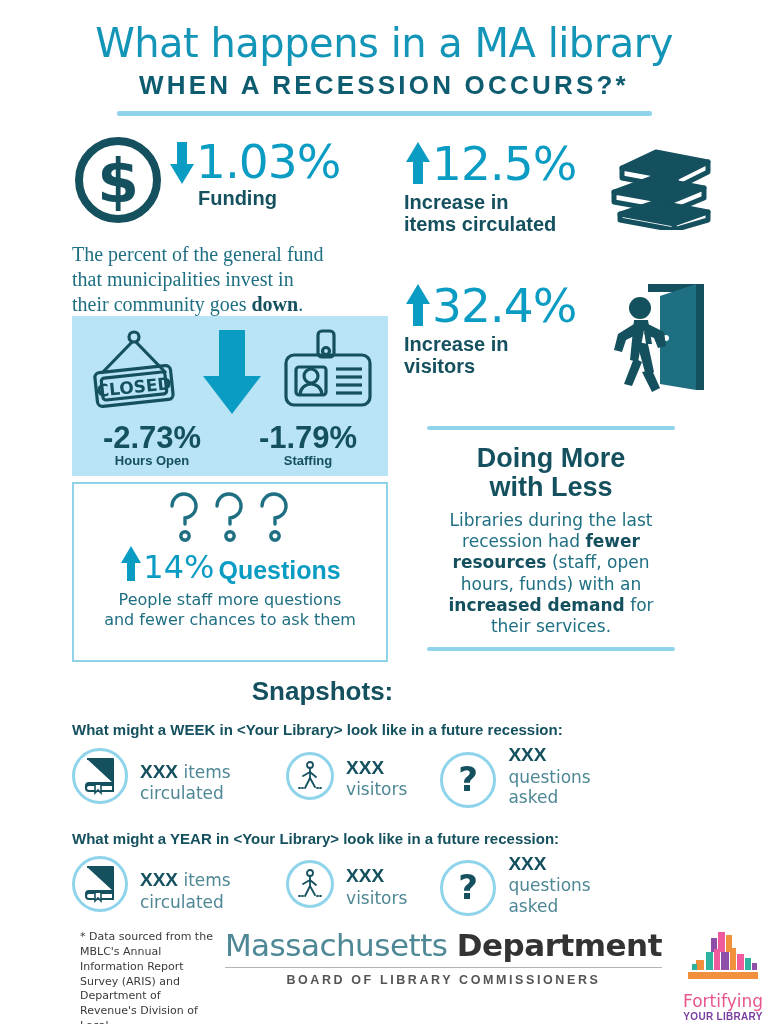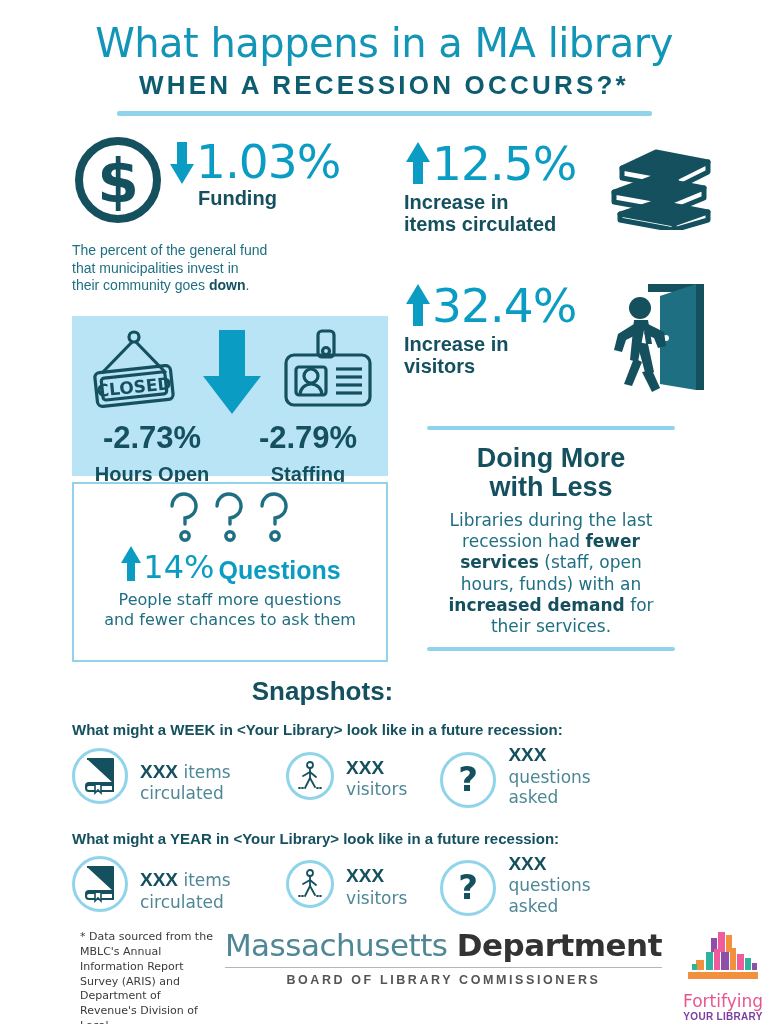--- a/index.html
+++ b/index.html
@@ -57,24 +57,24 @@
     font-family: "DejaVu Sans", sans-serif;
     letter-spacing: -1px;
   }
   .statlabel {
     font-size: 20px;
     font-weight: bold;
     color: #14505e;
     line-height: 1.12;
   }
   .bodytext {
-    font-size: 14px;
+    font-size: 20px;
     color: #1f6f83;
     line-height: 1.25;
-    font-family: Liberation Sans, sans-serif;
+    font-family: Liberation Serif, serif;
   }
   .bodytext b { color: #14505e; }
 
   .arrow-svg { display: block; }
 
   
   #funding-block { left: 72px; top: 134px; width: 340px; }
   .fund-row { display: flex; align-items: flex-start; }
   .fund-texts { margin-left: 4px; margin-top: 4px; }
 
@@ -90,21 +90,21 @@
     width: 316px; height: 160px;
     background: #b8e4f5;
   }
   .bb-icons { display: flex; justify-content: space-between; align-items: center;
               padding: 10px 14px 0 14px; }
   .bb-nums { display: flex; justify-content: space-between; padding: 2px 10px 0 10px; }
   .bb-num {
     font-size: 31px; font-weight: bold; color: #14505e;
     line-height: 1; text-align: center; font-family: "Liberation Sans", sans-serif;
   }
-  .bb-sub { font-size: 20px; font-weight: bold; color: #14505e; margin-top: 10px; }
+  .bb-sub { font-size: 13px; font-weight: bold; color: #14505e; margin-top: 0; }
 
   
   #q-box {
     left: 72px; top: 482px;
     width: 316px; height: 180px;
     border: 2px solid #8fd4ea;
     box-sizing: border-box;
     background: #ffffff;
   }
   .q-marks { text-align: center; padding-top: 6px; }
@@ -312,21 +312,21 @@
           </g>
         </svg>
       </span>
     </div>
     <div class="bb-nums">
       <div style="text-align:center;width:140px;">
         <div class="bb-num">-2.73%</div>
         <div class="bb-sub">Hours Open</div>
       </div>
       <div style="text-align:center;width:140px;">
-        <div class="bb-num">-2.79%</div>
+        <div class="bb-num">-1.79%</div>
         <div class="bb-sub">Staffing</div>
       </div>
     </div>
   </div>
 
   <div class="abs" id="q-box">
     <div class="q-marks">
       <svg width="140" height="56" viewBox="0 0 140 56">
         <g fill="none" stroke="#1f6f83" stroke-width="3.4" stroke-linecap="round">
           <path d="M12 16 a12 12 0 1 1 13 12 v6"></path>
@@ -355,21 +355,21 @@
 
   <div class="abs" id="dml">
     <div class="dml-rule"></div>
     <div class="dml-title">
       <div>Doing More</div>
       <div>with Less</div>
     </div>
     <div class="dml-body">
       <div>Libraries during the last</div>
       <div><span>recession had </span><b>fewer</b></div>
-      <div><b>services</b><span> (staff, open</span></div>
+      <div><b>resources</b><span> (staff, open</span></div>
       <div>hours, funds) with an</div>
       <div><b>increased demand</b><span> for</span></div>
       <div>their services.</div>
     </div>
     <div class="dml-rule" style="margin-top:10px;"></div>
   </div>
 
   <div class="abs" id="snapshots">
     <div class="snap-title">Snapshots:</div>
 

